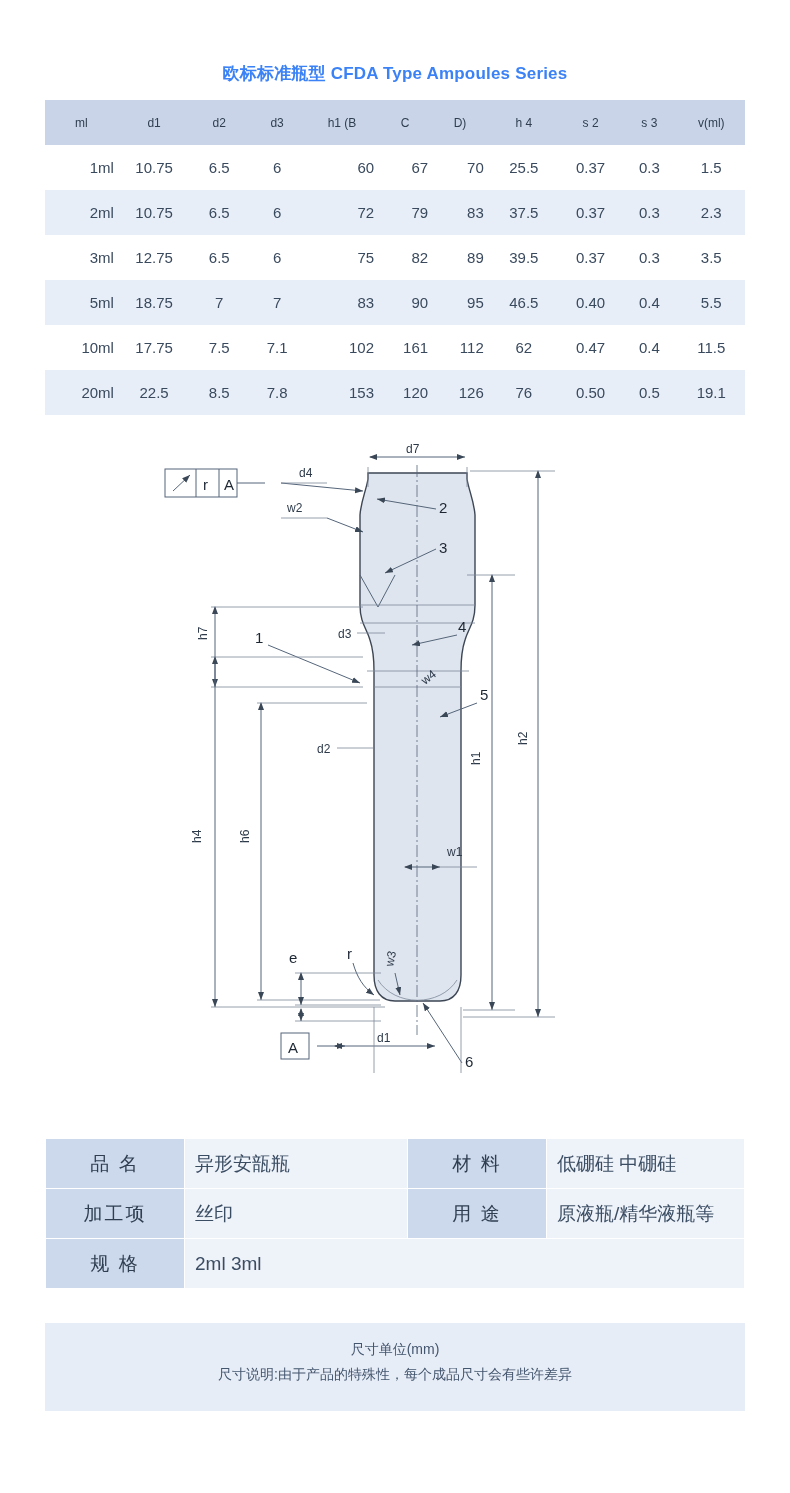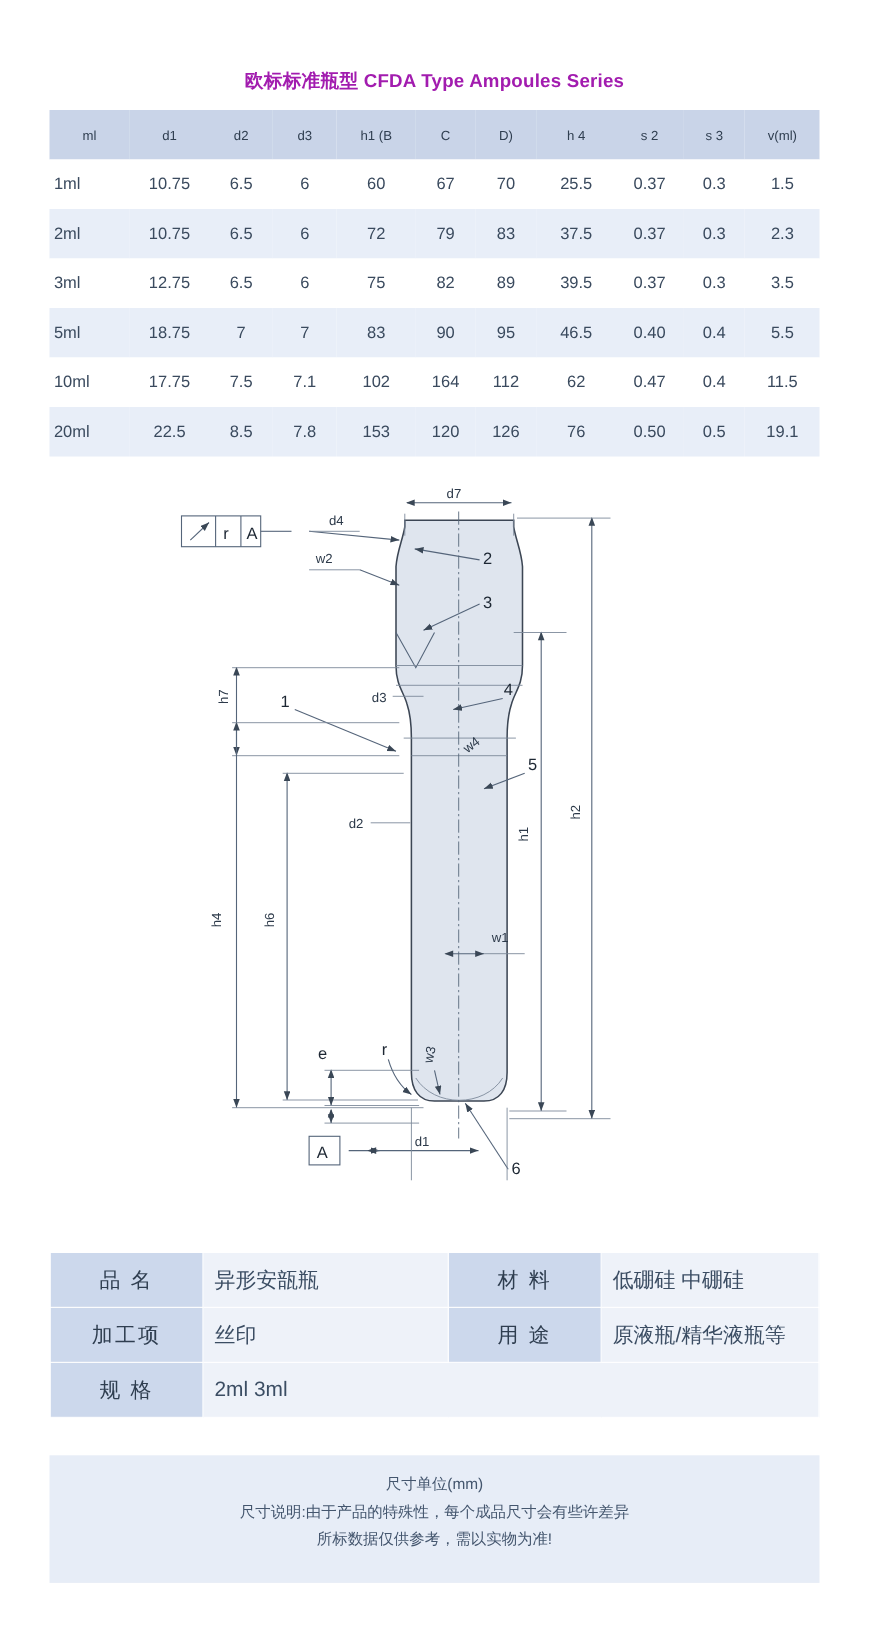--- a/index.html
+++ b/index.html
@@ -18,21 +18,21 @@
 
   
   .page-title {
     position: absolute;
     top: 62px;
     left: 0;
     width: 790px;
     text-align: center;
     font-size: 17px;
     font-weight: bold;
-    color: #a21caf;
+    color: #3b82f6;
     letter-spacing: .2px;
   }
 
   
   .spec-table {
     position: absolute;
     top: 100px;
     left: 45px;
     width: 700px;
     border-collapse: collapse;
@@ -46,22 +46,22 @@
     text-align: center;
     white-space: nowrap;
   }
   .spec-table thead th {
     background: #c9d4e8;
     color: #2f3e50;
     font-size: 12px;
   }
   .spec-table tbody tr:nth-child(odd)  { background: #ffffff; }
   .spec-table tbody tr:nth-child(even) { background: #e8eef8; }
-  .spec-table td.c-label { text-align: left; }
-  .spec-table td.num-r   { text-align: center; }
+  .spec-table td.c-label { text-align: right; }
+  .spec-table td.num-r   { text-align: right; }
 
   
   .col-ml  { width: 74px; }
   .col-d1  { width: 72px; }
   .col-d2  { width: 58px; }
   .col-d3  { width: 58px; }
   .col-h1  { width: 74px; }
   .col-c   { width: 52px; }
   .col-d   { width: 54px; }
   .col-h4  { width: 74px; }
@@ -107,21 +107,21 @@
     color: #3b4d63;
   }
   .info-table td.val-wide { width: 202px; }
 
   
   .footer-note {
     position: absolute;
     top: 1323px;
     left: 45px;
     width: 700px;
-    height: 116px;
+    height: 88px;
     background: #e7edf7;
     color: #44566e;
     font-size: 14px;
     line-height: 25px;
     text-align: center;
     padding-top: 14px;
     box-sizing: border-box;
   }
   .footer-note div { white-space: nowrap; }
 
@@ -205,21 +205,21 @@
       <td>0.40</td>
       <td>0.4</td>
       <td>5.5</td>
     </tr>
     <tr>
       <td class="c-label">10ml</td>
       <td>17.75</td>
       <td>7.5</td>
       <td>7.1</td>
       <td class="num-r">102</td>
-      <td class="num-r">164</td>
+      <td class="num-r">161</td>
       <td class="num-r">112</td>
       <td>62</td>
       <td>0.47</td>
       <td>0.4</td>
       <td>11.5</td>
     </tr>
     <tr>
       <td class="c-label">20ml</td>
       <td>22.5</td>
       <td>8.5</td>
@@ -391,14 +391,13 @@
     <tr>
       <td class="key">规  格</td>
       <td class="val" colspan="3">2ml 3ml</td>
     </tr>
   </tbody>
 </table>
 
 <div class="footer-note">
   <div>尺寸单位(mm)</div>
   <div>尺寸说明:由于产品的特殊性，每个成品尺寸会有些许差异</div>
-  <div>所标数据仅供参考，需以实物为准!</div>
 </div>
 
 </body></html>

